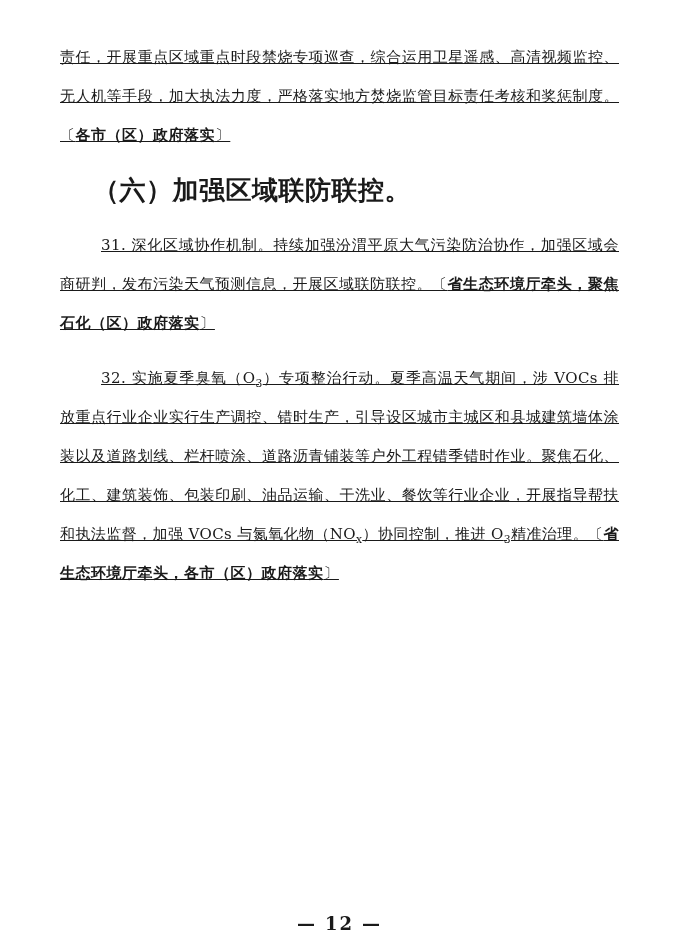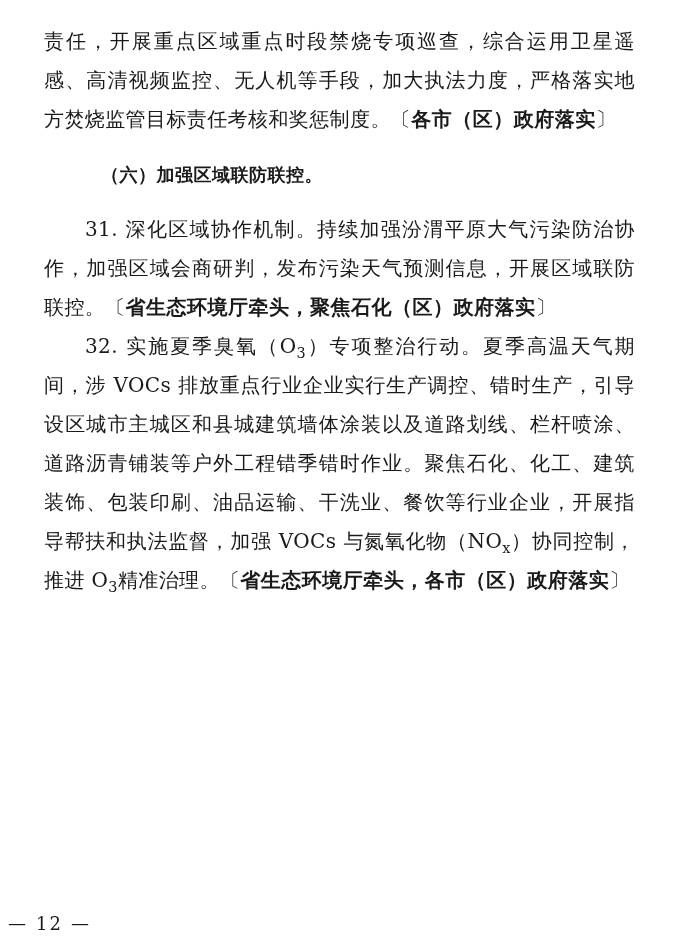--- a/index.html
+++ b/index.html
@@ -16,60 +16,63 @@
     overflow: hidden;
   }
   .page {
     width: 679px;
     height: 950px;
     box-sizing: border-box;
     padding: 22px 44px 0 44px;
     position: relative;
   }
   .para {
-    font-size: 20px;
+    font-size: 15px;
     line-height: 39px;
     text-align: justify;
     text-justify: inter-ideograph;
     letter-spacing: 0.4px;
-    margin: 0;
+    margin: 16px;
     text-indent: 0;
     font-family: "DejaVu Serif", serif;
+    text-decoration: underline;
   }
   .indent2 {
     text-indent: 41px;
   }
   .bold-hei {
     font-family: "DejaVu Sans", sans-serif;
     font-weight: 700;
     letter-spacing: 0.5px;
   }
   .heading {
     font-family: "DejaVu Sans", sans-serif;
     font-weight: 700;
-    font-size: 18px;
+    font-size: 26px;
     line-height: 39px;
     text-indent: 41px;
-    margin: 16px;
+    margin: 8px;
     letter-spacing: 0.5px;
   }
   .sub {
     font-size: 0.72em;
     vertical-align: sub;
     line-height: 0;
   }
   .footer {
     position: absolute;
     left: 0;
     right: 0;
     bottom: 16px;
+    text-align: center;
     font-size: 18px;
     letter-spacing: 2px;
     color: #1a1a1a;
     font-family: "DejaVu Serif", serif;
+    font-weight: bold;
   }
   .footer .dash {
     display: inline-block;
     padding: 0 8px;
   }
 </style>
 </head>
 <body>
 
 <div class="page">

